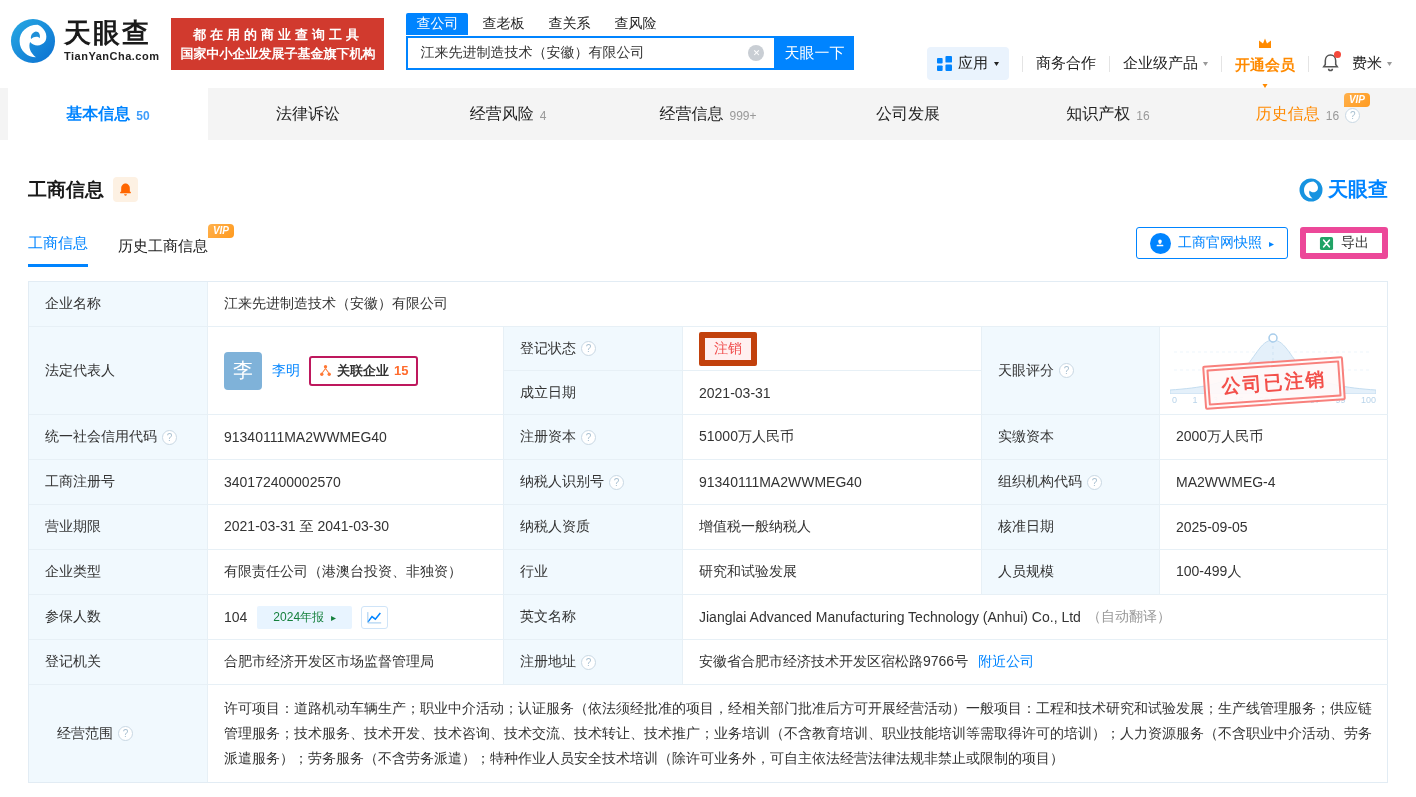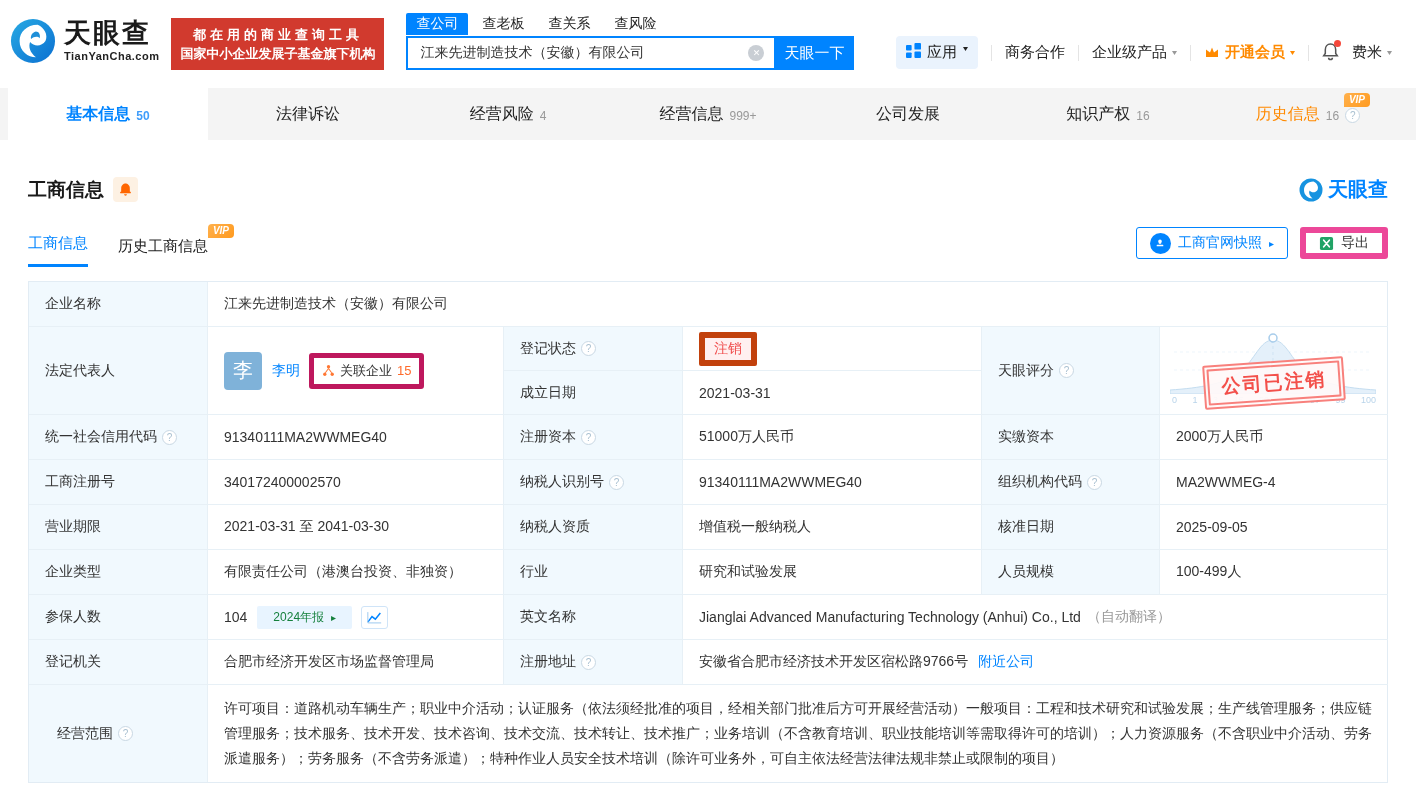--- a/index.html
+++ b/index.html
@@ -16,24 +16,24 @@
   .search{margin-left:22px; display:flex; flex-direction:column;}
   .stabs{display:flex; align-items:center; gap:4px; height:24px;}
   .stab{font-size:14px; color:#222; padding:2px 10px; cursor:pointer;}
   .stab.active{background:#0084ff; color:#fff; border-radius:2px 2px 0 0;}
   .sbox{display:flex; height:34px;}
   .sfield{position:relative; width:368px; height:34px;}
   .sinput{width:100%; height:100%; border:2px solid #0084ff; border-right:none; padding:0 34px 0 12px; font-size:14px; color:#333; outline:none; font-family:inherit;}
   .sclear{position:absolute; right:10px; top:9px; width:16px; height:16px; border-radius:50%; background:#c9ced4; color:#fff; font-size:9px; line-height:16px; text-align:center; cursor:pointer;}
   .sbtn{width:80px; height:34px; background:#0084ff; color:#fff; border:none; font-size:15px; cursor:pointer; font-family:inherit;}
   .rmenu{margin-left:auto; display:flex; align-items:center; gap:13px; margin-top:24px;}
-  .chip-app{display:flex; align-items:flex-start; gap:6px; background:#eaf3fd; border-radius:4px; padding:7px 10px; cursor:pointer; font-size:15px; color:#222;}
+  .chip-app{display:flex; align-items:center; gap:6px; background:#eaf3fd; border-radius:4px; padding:7px 10px; cursor:pointer; font-size:15px; color:#222;}
   .sep{width:1px; height:16px; background:#e4e4e4;}
   .mitem{font-size:15px; color:#222; display:flex; align-items:center; gap:5px; cursor:pointer;}
-  .vip-entry{color:#ff8a00; font-weight:bold;}
+  .vip-entry{color:#ff8a00; font-weight:bold;flex-direction:column;}
   .caret{font-size:10px; color:#999; transform:scaleY(.8);}
   .vip-entry .caret{color:#ff8a00;}
   .bellwrap{position:relative; cursor:pointer; margin-top:2px;}
   .reddot{position:absolute; top:-3px; right:-2px; width:7px; height:7px; border-radius:50%; background:#f5483b;}
   
   .navtabs{height:52px; background:#f4f4f4; display:flex; padding:0 8px;}
   .ntab{width:200px; display:flex; align-items:center; justify-content:center; gap:6px; font-size:16px; color:#222; cursor:pointer; position:relative;}
   .ntab .cnt{font-size:12px; color:#999; margin-top:3px;}
   .ntab.active{background:#fff; color:#0084ff; font-weight:bold;}
   .ntab.active .cnt{color:#3f9dfb;}
@@ -62,21 +62,21 @@
   .tbl{margin-top:14px; display:grid; border:1px solid #e2ecf4;
        grid-template-columns:179px 296px 179px 299px 178px 228px;
        grid-template-rows:45px 44px 44px 45px 45px 45px 45px 45px 45px auto;}
   .c{border-right:1px solid #e7f0f6; border-bottom:1px solid #e7f0f6; padding:0 16px; display:flex; align-items:center; font-size:14px; color:#333; overflow:hidden;}
   .lab{background:#f1f9fe; gap:5px;}
   .lastc{border-right:none;} .lastr{border-bottom:none;padding-left:28px;}
   .scope{display:block; padding:11px 16px; line-height:25px; text-align:justify;}
   .avatar{width:38px; height:38px; border-radius:4px; background:#7fb2d9; color:#fff; font-size:20px; display:flex; align-items:center; justify-content:center; cursor:pointer; flex:none;}
   .bluelink{color:#0084ff; cursor:pointer;}
   .namelink{margin:0 9px 0 10px;}
-  .relbadge{display:flex; align-items:center; gap:5px; border:5px solid #be185d; border-radius:3px; padding:4px 8px; font-size:13px; color:#333; cursor:pointer; background:#fff;}
+  .relbadge{display:flex; align-items:center; gap:5px; border:2px solid #be185d; border-radius:3px; padding:4px 8px; font-size:13px; color:#333; cursor:pointer; background:#fff;font-weight:bold;}
   .relcnt{color:#ff6b2c;}
   .statusbadge{color:#f04c4c; background:#fff0f0; border:6px solid #c2410c; border-radius:2px; padding:2px 9px; font-size:14px;}
   .repbadge{color:#15803d; background:#e8f4ff; border-radius:2px; padding:3px 16px; font-size:12px; margin-left:10px; display:flex; align-items:center; gap:7px; cursor:pointer;}
   .chartbtn{width:27px; height:23px; border:1px solid #cfe4f8; border-radius:3px; margin-left:9px; display:flex; align-items:center; justify-content:center; cursor:pointer; background:#fff;}
   .gray{color:#999; margin-left:6px;}
   .nearlink{margin-left:10px;}
   
   .scorecell{position:relative; padding:5px 10px 4px; display:block;}
   .axis{display:flex; justify-content:space-between; font-size:9px; color:#b9d4ea; padding:0 2px; margin-top:-2px;}
   .stampwrap{position:absolute; left:50%; top:34px; transform:translateX(-50%) rotate(-4deg);}

